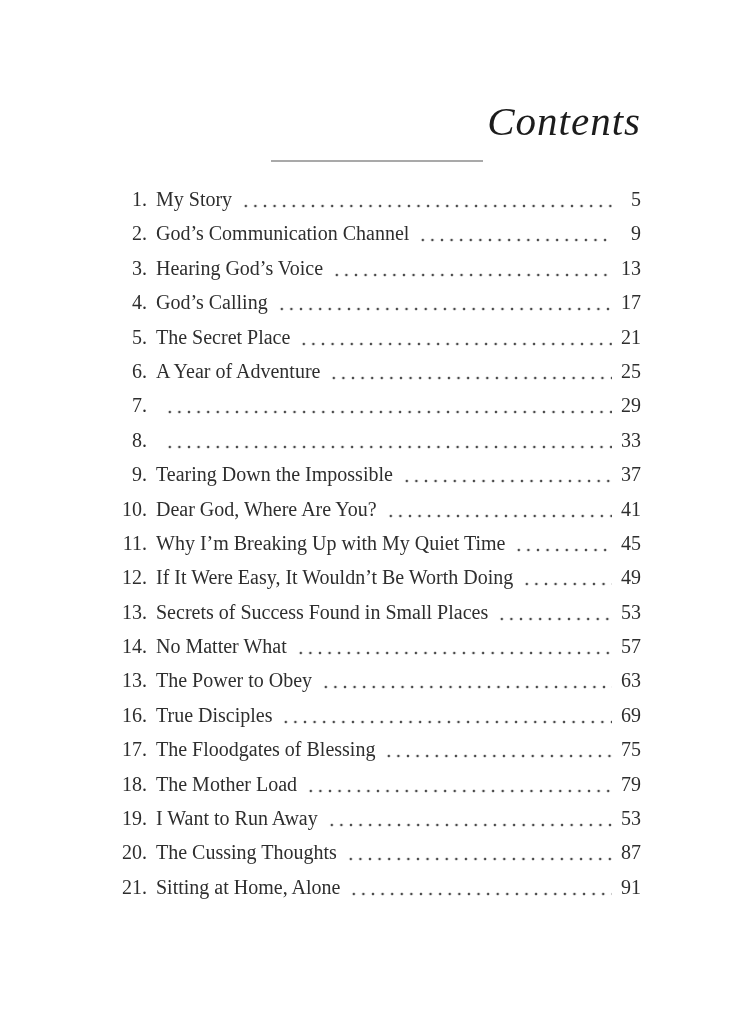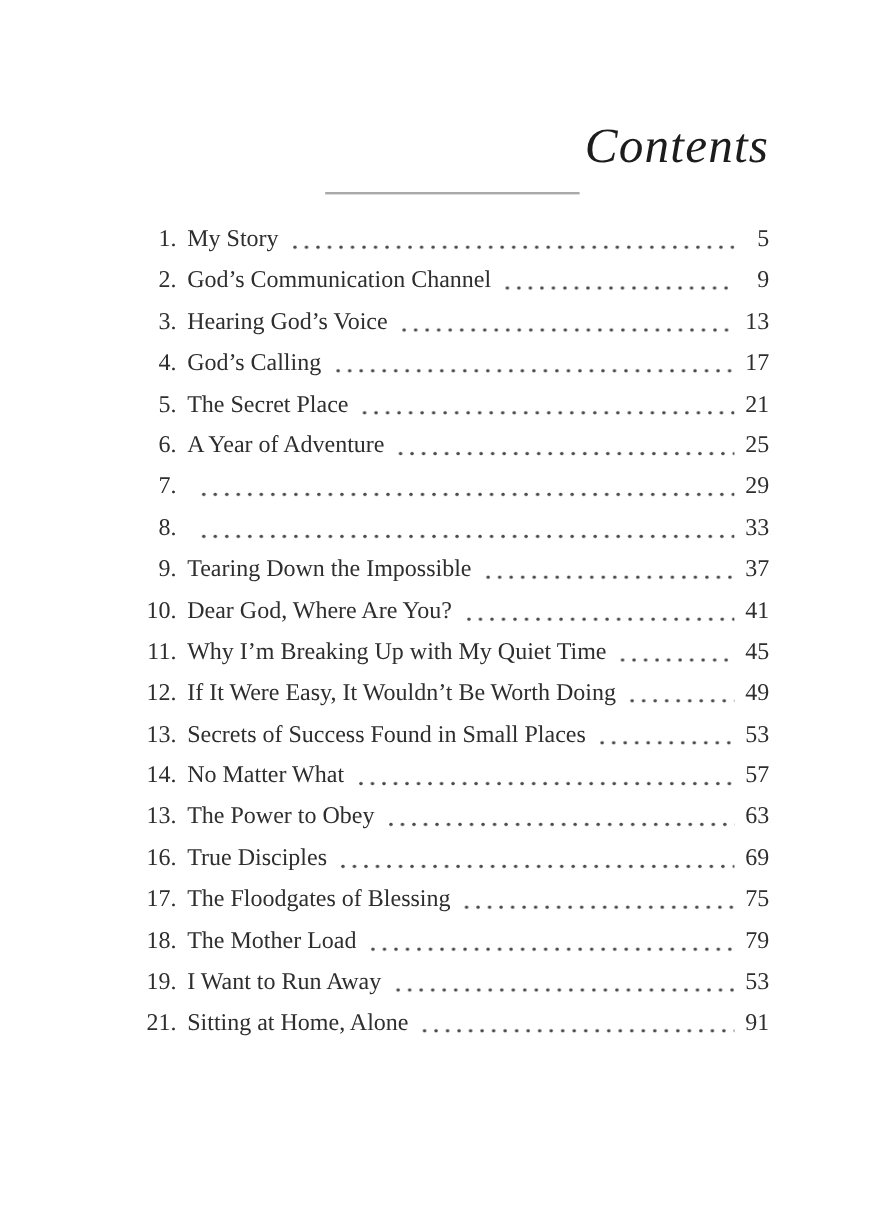--- a/index.html
+++ b/index.html
@@ -200,20 +200,26 @@
     <span class="pg">79</span>
   </div>
 
   <div class="row">
     <span class="num">19.</span>
     <span class="title">I Want to Run Away</span>
     <span class="leader"></span>
     <span class="pg">53</span>
   </div>
 
+  <div class="row">
+    <span class="num">20.</span>
+    <span class="title">The Cussing Thoughts</span>
+    <span class="leader"></span>
+    <span class="pg">87</span>
+  </div>
 
   <div class="row">
     <span class="num">21.</span>
     <span class="title">Sitting at Home, Alone</span>
     <span class="leader"></span>
     <span class="pg">91</span>
   </div>
 </div>
   </div>
 </div>

